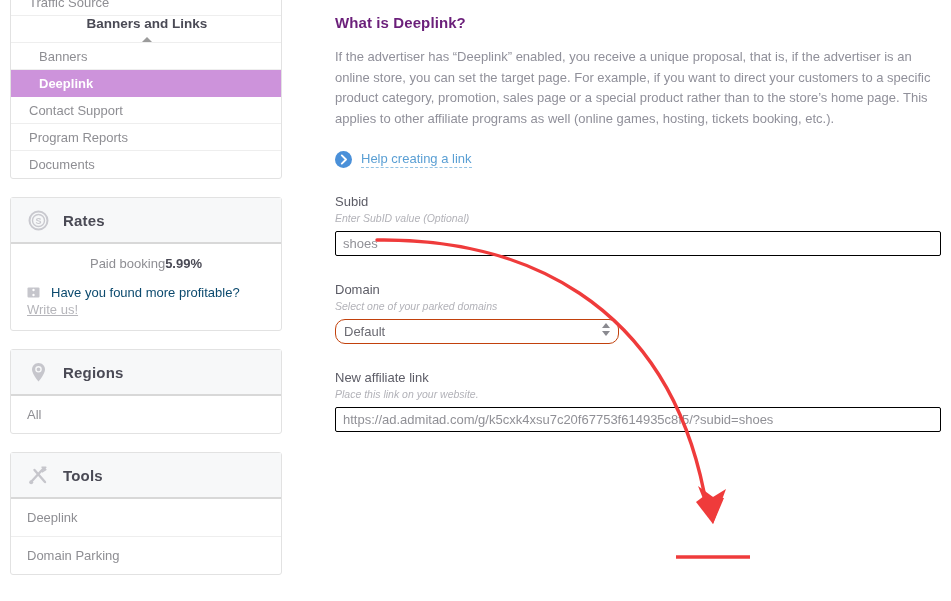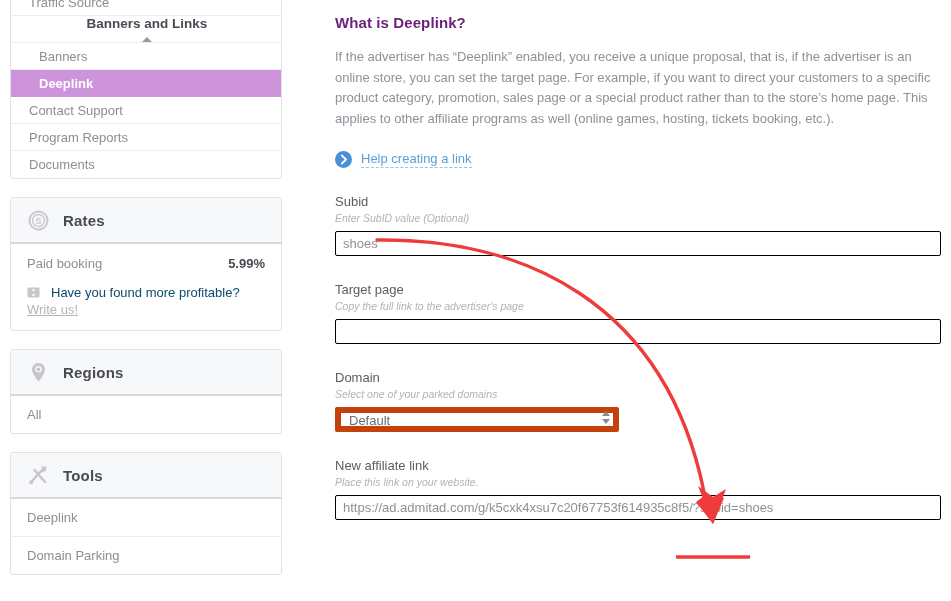--- a/index.html
+++ b/index.html
@@ -87,21 +87,21 @@
   .caret-up {
     width: 0; height: 0;
     border-left: 5px solid transparent;
     border-right: 5px solid transparent;
     border-bottom: 5px solid #9b9b9b;
   }
 
   .rate-row {
     display: flex;
     align-items: center;
-    justify-content: space-between;
+    justify-content: center;
     padding: 12px 16px 4px 16px;
     font-size: 13px;
     color: #8e8e93;
   }
   .rate-row .val {
     color: #4a4a55;
     font-weight: bold;
     font-size: 13px;
   }
   .profit-row {
@@ -198,27 +198,27 @@
   .field input.tf::placeholder { color: #c4c4c8; }
   .selectwrap {
     position: relative;
     width: 284px;
     height: 25px;
   }
   .selectwrap .sbox {
     width: 284px;
     height: 25px;
     box-sizing: border-box;
-    border: 6px solid #c2410c;
-    border-radius: 2px;
+    border: 1px solid #c2410c;
+    border-radius: 10px;
     background: #fff;
     font-size: 13px;
     color: #6a6a72;
     display: flex;
-    align-items: flex-start;
+    align-items: center;
     padding: 0 8px;
     cursor: pointer;
   }
   .selectwrap .updown {
     position: absolute;
     right: 9px;
     top: 4px;
     display: flex;
     flex-direction: column;
     align-items: center;
@@ -355,25 +355,20 @@
       </span>
       <span class="htext">Help creating a link</span>
     </div>
 
     <div class="field">
       <div class="flabel">Subid</div>
       <div class="fhint">Enter SubID value (Optional)</div>
       <input class="tf" type="text" value="shoes" style="">
     </div>
 
-    <div class="field">
-      <div class="flabel">Target page</div>
-      <div class="fhint">Copy the full link to the advertiser's page</div>
-      <input class="tf" type="text" value="" style="">
-    </div>
 
     <div class="field">
       <div class="flabel">Domain</div>
       <div class="fhint">Select one of your parked domains</div>
       <div class="selectwrap">
         <div class="sbox">
           <span>Default</span>
         </div>
         <span class="updown">
           <span class="tri-up"></span>

